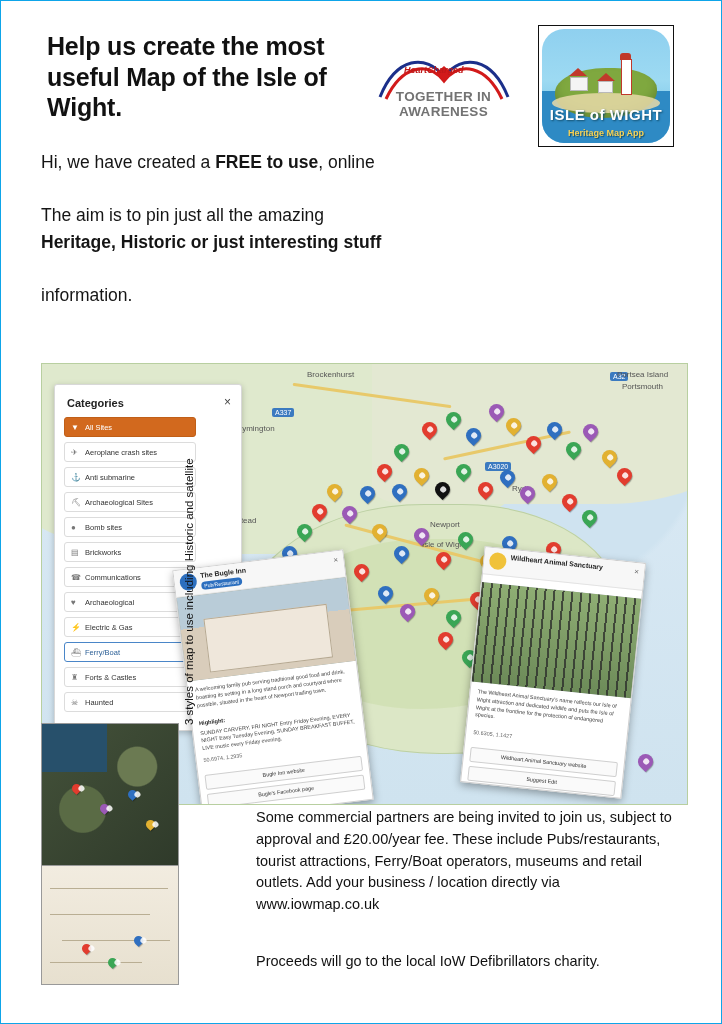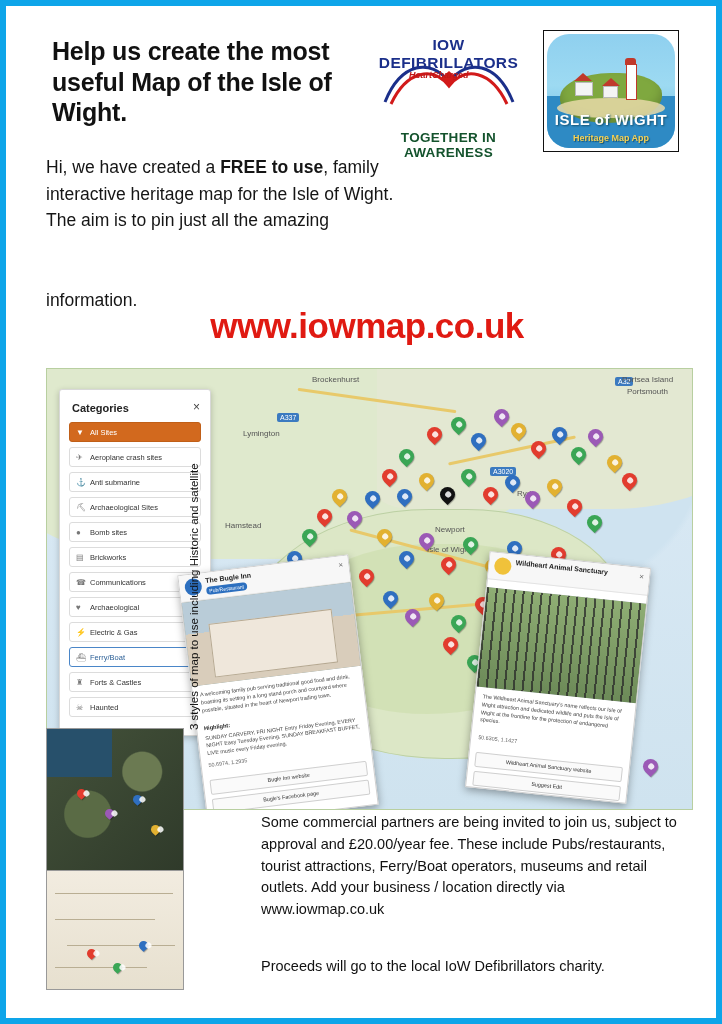--- a/index.html
+++ b/index.html
@@ -1,25 +1,25 @@
 <!DOCTYPE html>
 <html><head>
 <meta charset="utf-8">
 <style>
   html,body{margin:0;padding:0;background:#ffffff;}
   body{width:722px;height:1024px;position:relative;overflow:hidden;
        font-family:"Liberation Sans",sans-serif;color:#1a1a1a;}
-  .page{position:absolute;inset:0;border:6px solid #0ea5e9;box-sizing:border-box;background:#fff;}
+  .page{position:absolute;inset:0;border:1px solid #0ea5e9;box-sizing:border-box;background:#fff;}
 
   
   .headline{position:absolute;left:46px;top:30px;width:300px;font-size:25px;line-height:1.22;
             font-weight:bold;color:#111;letter-spacing:-0.2px;}
   .logo-def{position:absolute;left:355px;top:30px;width:175px;height:110px;text-align:center;}
   .logo-def .l1{font-size:15.5px;font-weight:bold;color:#1b2f8a;letter-spacing:0.4px;}
-  .logo-def .l2{font-size:13.5px;font-weight:bold;color:#14532d;letter-spacing:0.3px;margin-top:58px;}
+  .logo-def .l2{font-size:13.5px;font-weight:bold;color:#737373;letter-spacing:0.3px;margin-top:58px;}
   .heartbox{position:absolute;left:20px;top:20px;width:136px;height:52px;}
   .heartbox .hc{position:absolute;left:28px;top:14px;font-size:9px;color:#c01818;font-weight:bold;font-style:italic;}
   .swoosh{position:absolute;left:0;top:0;}
 
   .logo-app{position:absolute;left:537px;top:24px;width:136px;height:122px;
             border:1px solid #111;background:#fff;padding:3px;box-sizing:border-box;}
   .app-inner{width:100%;height:100%;border-radius:22px;overflow:hidden;position:relative;
              background:linear-gradient(#8fd0ef 0%,#9ddaf2 45%,#64b6e0 100%);}
   .app-sea{position:absolute;left:0;bottom:0;width:100%;height:46%;background:#2e8ac4;}
   .app-island{position:absolute;left:10%;top:34%;width:80%;height:44%;border-radius:50% 42% 55% 46%;
@@ -54,21 +54,21 @@
   .island-green{position:absolute;left:240px;top:175px;width:300px;height:170px;background:#cfe0b2;border-radius:50% 45% 55% 48%;opacity:.8;}
   .road{position:absolute;background:#e8c96a;height:3px;border-radius:2px;}
   .roadlbl{position:absolute;font-size:7px;color:#fff;background:#3b7ac0;padding:1px 3px;border-radius:2px;}
   .placelbl{position:absolute;font-size:8px;color:#555;}
   .pin{position:absolute;width:15px;height:15px;border-radius:50% 50% 50% 0;transform:rotate(-45deg);
        box-shadow:0 1px 1px rgba(0,0,0,.35);}
   .pin:after{content:"";position:absolute;left:4.5px;top:4.5px;width:6px;height:6px;background:rgba(255,255,255,.85);border-radius:50%;}
 
   
   .catpanel{position:absolute;left:12px;top:20px;width:150px;height:345px;background:#fff;border:1px solid #d8d8d8;
-            box-shadow:0 2px 6px rgba(0,0,0,.22);border-radius:3px;overflow:hidden;}
+            box-shadow:0 2px 6px rgba(0,0,0,.22);border-radius:3px;overflow:hidden;padding-left:36px;}
   .cattitle{position:absolute;left:12px;top:12px;font-size:11px;font-weight:bold;color:#222;}
   .catclose{position:absolute;right:10px;top:10px;font-size:12px;color:#444;}
   .catrow{position:absolute;left:9px;width:132px;height:20px;border:1px solid #dcdcdc;border-radius:3px;
           background:#fff;font-size:7.5px;color:#333;line-height:20px;padding-left:20px;box-sizing:border-box;}
   .catrow.active{background:#d2691e;color:#fff;border-color:#c05f18;}
   .catrow.sel{border-color:#4a86c8;color:#2b5f96;}
   .catrow .ci{position:absolute;left:6px;top:5px;width:9px;height:9px;font-size:8px;line-height:9px;color:#777;}
   .catrow.active .ci{color:#fff;}
 
   
@@ -114,21 +114,20 @@
   .bottom2{position:absolute;left:255px;top:950px;width:430px;font-size:14.5px;line-height:1.45;color:#111;}
 </style>
 </head>
 <body>
 
 <div class="page">
 
   <div class="headline">Help us create the most useful Map of the Isle of Wight.</div>
 
   <div class="logo-def">
-    <div class="l1">IOW DEFIBRILLATORS</div>
     <div class="heartbox">
       <svg class="swoosh" width="136" height="52" viewBox="0 0 136 52">
         <path d="M4 46 C20 6, 50 2, 68 26 C86 2, 116 6, 132 46" fill="none" stroke="#1b2f8a" stroke-width="3"></path>
         <path d="M10 48 C26 14, 52 10, 68 30 C84 10, 110 14, 126 48" fill="none" stroke="#d21a1a" stroke-width="3"></path>
         <path d="M60 22 l8 9 l8 -9 l-8 -7 z" fill="#d21a1a"></path>
       </svg>
       <div class="hc">HeartCharged</div>
     </div>
     <div class="l2">TOGETHER IN AWARENESS</div>
   </div>
@@ -142,29 +141,28 @@
       <div class="app-roof" style="left:21%;top:34%;"></div>
       <div class="app-house" style="left:44%;top:46%;width:13px;height:10px;"></div>
       <div class="app-roof" style="left:43%;top:39%;"></div>
       <div class="app-light"></div>
       <div class="app-title">ISLE of WIGHT</div>
       <div class="app-sub">Heritage Map App</div>
     </div>
   </div>
 
   <div class="intro">
-    <span>Hi, we have created a </span><b>FREE to use</b><span>, family</span><br>
-    <span>interactive heritage map for the Isle of Wight.</span><br>
+    <span>Hi, we have created a </span><b>FREE to use</b><span>, online</span><br>
+    <br>
     <span>The aim is to pin just all the amazing</span><br>
-    <br>
+    <b>Heritage, Historic or just interesting stuff</b><br>
     <br>
     <span>information.</span>
   </div>
 
-  <div class="url">www.iowmap.co.uk</div>
 
   <div class="mapwrap">
     <div class="sea"></div>
     <div class="land-main"></div>
     <div class="land-main2"></div>
     <div class="island"></div>
     <div class="island-green"></div>
 
     <div class="road" style="left:250px;top:30px;width:160px;transform:rotate(8deg);"></div>
     <div class="road" style="left:400px;top:80px;width:130px;transform:rotate(-12deg);"></div>

